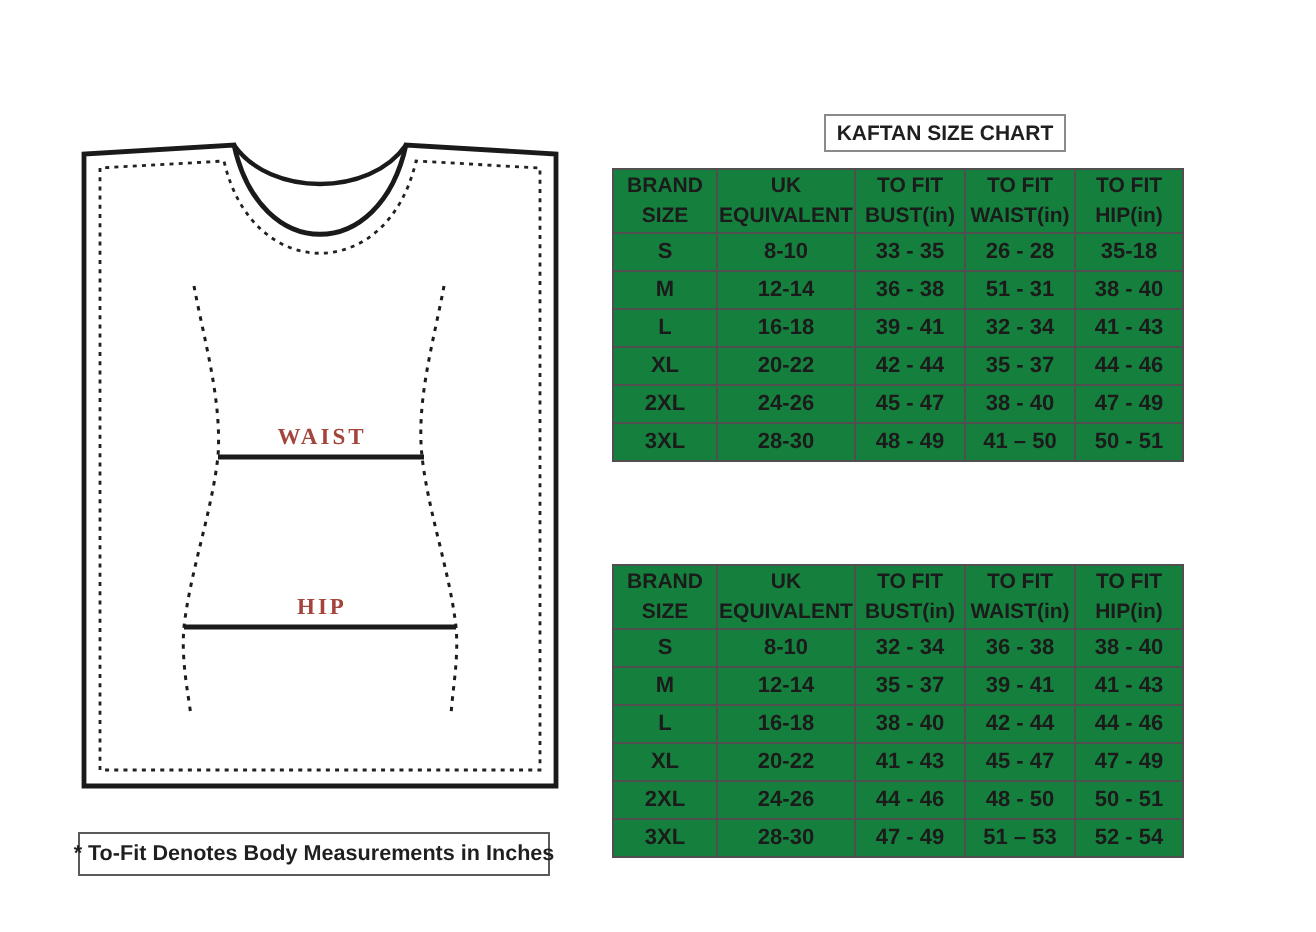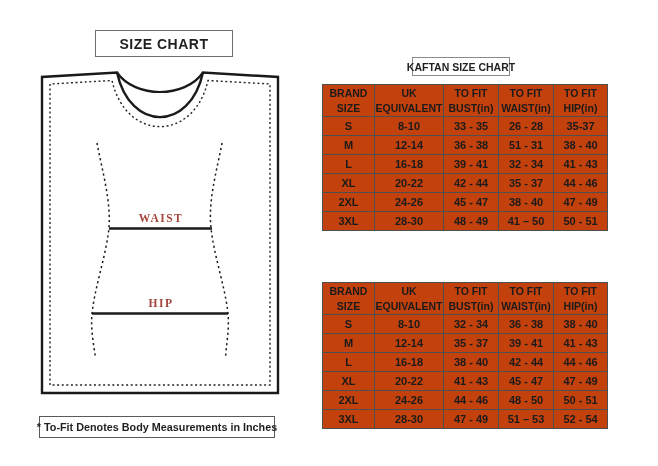--- a/index.html
+++ b/index.html
@@ -6,27 +6,27 @@
   body { width:658px; height:466px; font-family:"Liberation Sans", sans-serif; }
   .page { position:relative; width:658px; height:466px; background:#ffffff; overflow:hidden; }
 
   .box {
     position:absolute; border:1px solid #5a5a5a; background:#ffffff;
     display:flex; align-items:center; justify-content:center;
     font-weight:bold; color:#1f1f1f; box-sizing:border-box;
   }
   #size-chart-title  { left:95px;  top:30px;  width:138px; height:27px; font-size:14px; letter-spacing:.5px; border-color:#6e6e6e; }
   #instruction-box   { left:318px; top:22px;  width:289px; height:22px; font-size:11px; white-space:nowrap; border-color:#4a4a4a; }
-  #kaftan-title-box    { left:412px; top:57px;  width:98px; height:19px; font-size:10.5px; border-color:#8a8a8a; white-space:nowrap; }
+  #kaftan-title-box    { left:412px; top:57px;  width:121px; height:19px; font-size:10.5px; border-color:#8a8a8a; white-space:nowrap; }
   #maternity-title-box { left:410px; top:245px; width:132px; height:22px; font-size:10.5px; border-color:#8a8a8a; white-space:nowrap; }
   #footnote-box      { left:39px;  top:416px; width:236px; height:22px; font-size:10.8px; white-space:nowrap; border-color:#5a5a5a;justify-content:center; }
 
   table.size-table {
-    position:absolute; left:322px; width:285px;
-    border-collapse:collapse; table-layout:fixed; background:#c2410c;
+    position:absolute; left:306px; width:285px;
+    border-collapse:collapse; table-layout:fixed; background:#15803d;
   }
   #kaftan-table    { top:84px; }
   #maternity-table { top:282px; }
   .size-table th, .size-table td {
     border:1px solid #4f4f4f; text-align:center; vertical-align:middle;
     font-weight:bold; color:#1b1b1b; padding:0;
   }
   .size-table th { font-size:10.5px; line-height:1.35; height:31px; white-space:pre-line; }
   .size-table td { font-size:11px;  height:18px; }
 
@@ -34,23 +34,20 @@
   .garment-label {
     font-family:"Liberation Serif", serif;
     font-size:11.5px; letter-spacing:1.5px; font-weight:bold;
   }
 </style>
 </head>
 <body>
 
 <div class="page">
 
-  <div class="box" id="size-chart-title">
-    <span>SIZE CHART</span>
-  </div>
 
   <svg id="garment" width="320" height="466" viewBox="0 0 320 466">
 
     <path d="M 42 393 L 42 77 L 117 72.5 C 130 132 190 132 203 72.5 L 278 77 L 278 393 Z" fill="none" stroke="#1a1a1a" stroke-width="2.4" stroke-linejoin="miter"></path>
 
     <path d="M 117 72.5 C 135 98.5 185 98.5 203 72.5" fill="none" stroke="#1a1a1a" stroke-width="2.2"></path>
 
     <path d="M 50 385 L 50 84 L 112 80.5 C 126 142 194 142 208 80.5 L 270 84 L 270 385 Z" fill="none" stroke="#222222" stroke-width="1.4" stroke-dasharray="2 2.6"></path>
 
     <path d="M 97 143 C 102 170 111 200 109 228 C 106 256 95 286 92 313.5 C 90.5 330 94 346 95.5 358" fill="none" stroke="#1c1c1c" stroke-width="1.5" stroke-dasharray="2.2 3"></path>
@@ -93,21 +90,21 @@
           <th>TO FIT
 HIP(in)</th>
         </tr>
       </thead>
     <tbody>
         <tr>
           <td>S</td>
           <td>8-10</td>
           <td>33 - 35</td>
           <td>26 - 28</td>
-          <td>35-37</td>
+          <td>35-18</td>
         </tr>
         <tr>
           <td>M</td>
           <td>12-14</td>
           <td>36 - 38</td>
           <td>51 - 31</td>
           <td>38 - 40</td>
         </tr>
         <tr>
           <td>L</td>

